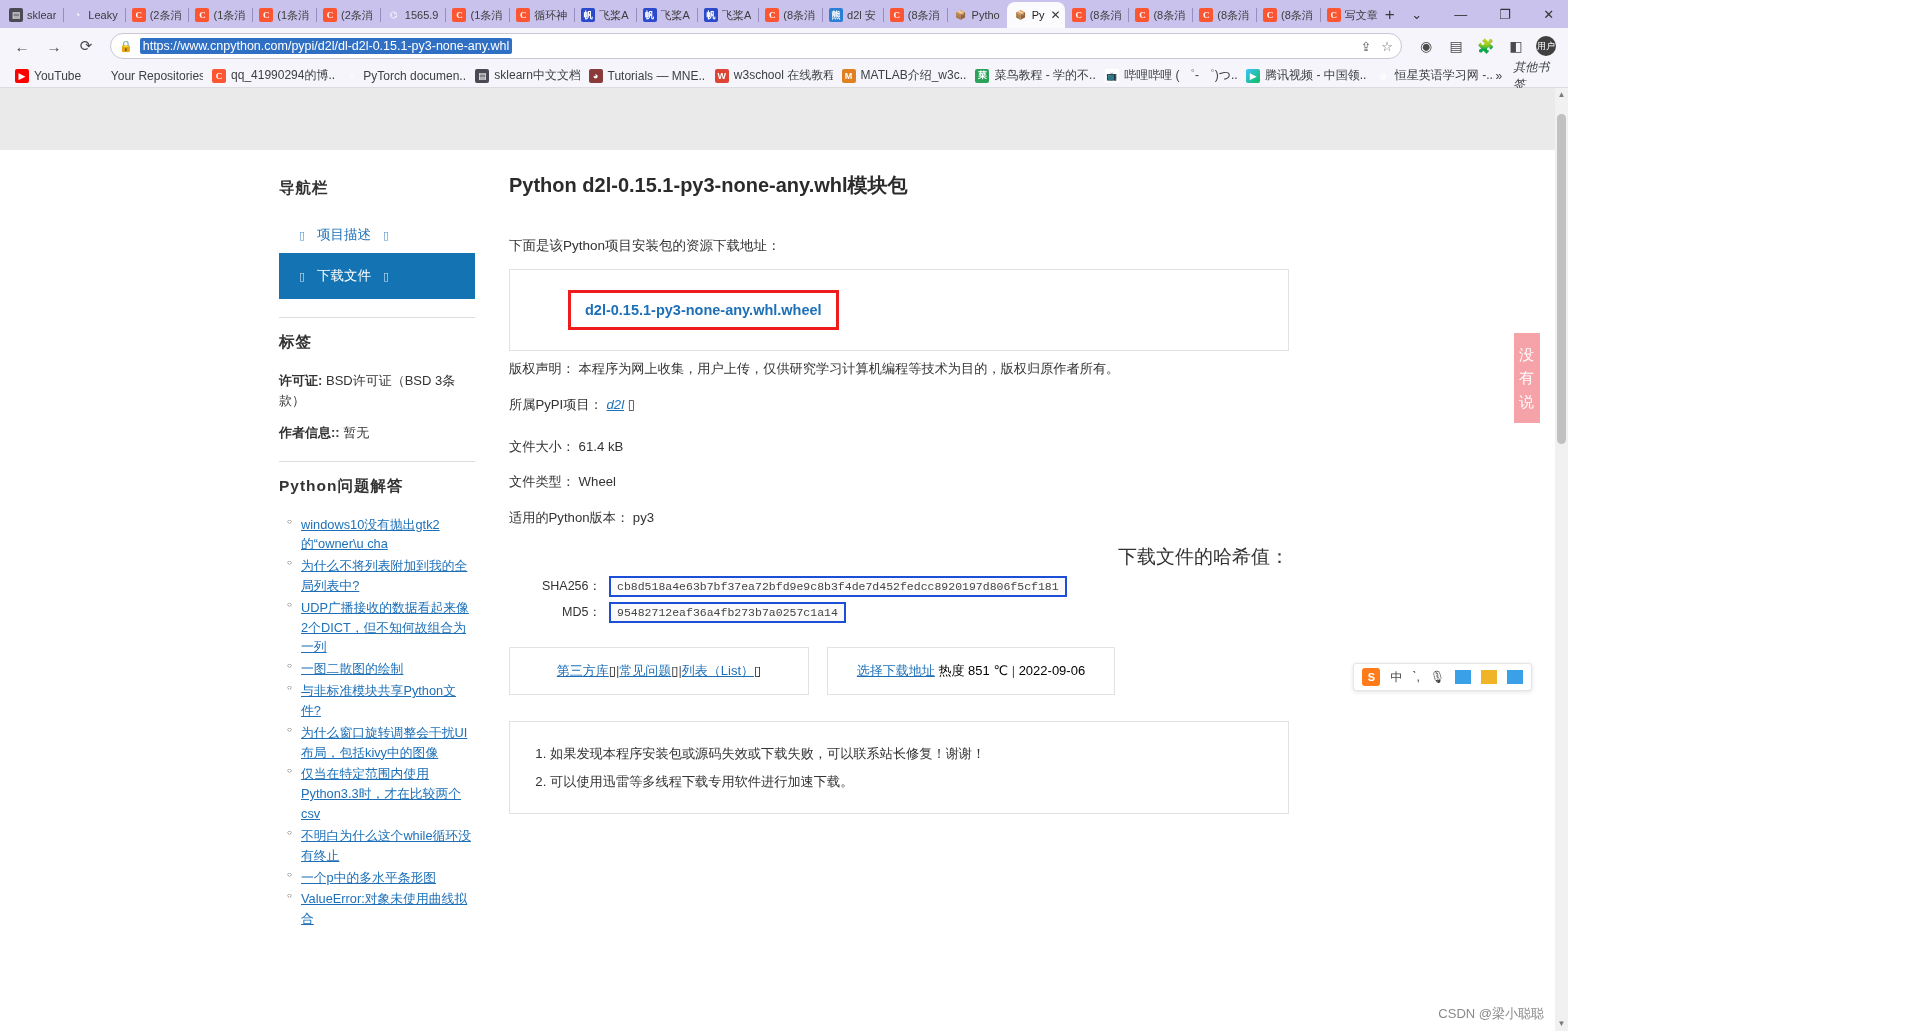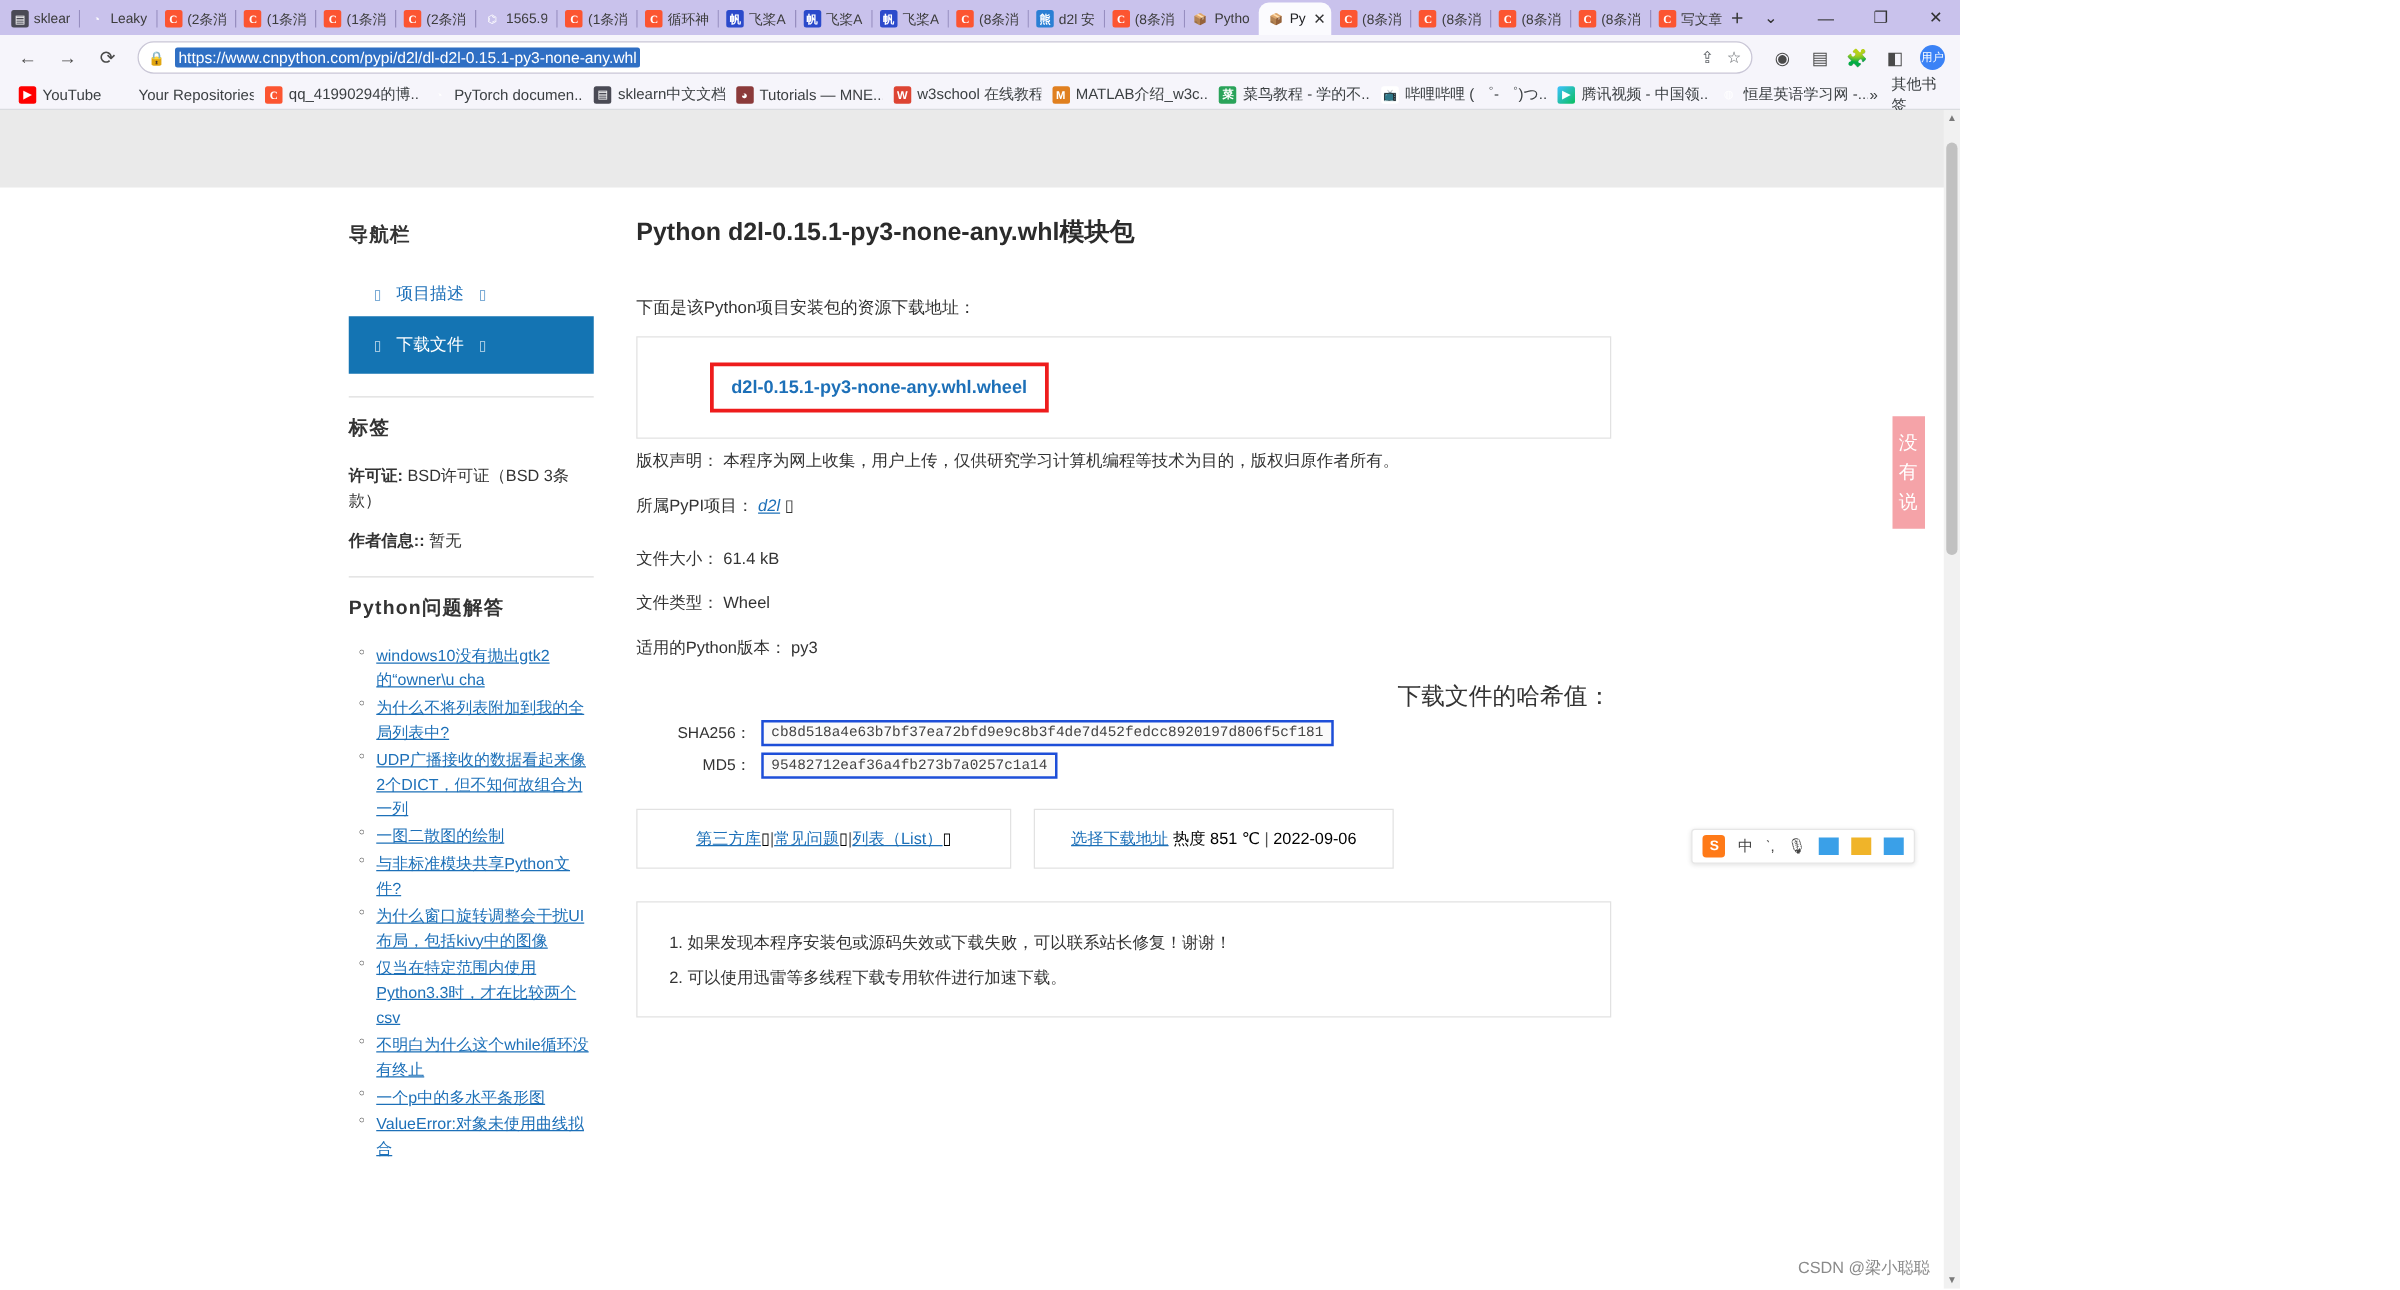--- a/index.html
+++ b/index.html
@@ -63,39 +63,39 @@
   }
   .lockicon { color:#5f6368; font-size:11px; flex:0 0 auto;}
   .urltext {
     background:#2f6fc4; color:#ffffff; padding:1px 3px; border-radius:2px;
     white-space:nowrap; overflow:hidden; font-size:12.5px;
   }
   .omni-right { margin-left:auto; display:flex; gap:10px; align-items:center; color:#5f6368; font-size:13px;}
   .tb-icons { display:flex; align-items:center; gap:2px; }
   .tb-icons > div { width:28px; height:28px; display:flex; align-items:center; justify-content:center;
                     font-size:14px; color:#4a4a4a; }
-  .avatarbtn { width:20px;height:20px;border-radius:50%; background:#3b82f6; color:#fff;
+  .avatarbtn { width:20px;height:20px;border-radius:50%; background:#404040; color:#fff;
                font-size:9px; display:flex;align-items:center;justify-content:center;}
 
   
   .bookmarks { height:24px; background:#f6f5fb; display:flex; align-items:center; padding:0 8px;
                font-size:12px; color:#3c4043; border-bottom: 1px solid #dadce0; gap:2px;}
   .bm { display:flex; align-items:center; gap:5px; padding: 0 7px; height:22px; white-space:nowrap;
         max-width:150px; overflow:hidden; }
   .bm .bicon { width:14px;height:14px;flex:0 0 14px;border-radius:2px;
                display:flex;align-items:center;justify-content:center;font-size:9px;color:#fff;font-weight:bold;}
   .bi-yt{background:#f00;} .bi-c{background:#fc5531;font-family:"Liberation Serif",serif;font-size:11px;}
   .bi-pt{background:transparent;color:#ee4c2c;font-size:13px;}
   .bi-sk{background:#4a4a55;} .bi-mne{background:#8b3a3a;border-radius:50%;}
   .bi-w3{background:#d43;} .bi-ml{background:#e08020;}
   .bi-rn{background:#2aa35a;} .bi-bili{background:#fff;color:#00a1d6;border:0;font-size:12px;}
   .bi-tx{background:linear-gradient(135deg,#3ec1ff,#0bbf5e);}
   .bi-plain{background:transparent;}
   .bm-overflow{margin-left:auto;display:flex;align-items:center;gap:6px;padding-right:4px;}
-  .bm-folder{display:flex;align-items:flex-start;gap:5px;font-size:12px;color:#3c4043;}
+  .bm-folder{display:flex;align-items:flex-start;gap:5px;font-size:12px;color:#3c4043;font-style:italic;}
 
   
   .page { position:relative; height: calc(1032px - 28px - 36px - 25px); background:#fff; overflow:hidden; }
   .site-header { background:#1474b3; height: 60px; display:flex; align-items:center; }
   .hdr-inner { width:1010px; margin:0 auto; display:flex; align-items:center; }
   .logo { width:18px; height:20px; margin-right:80px; position:relative; }
   .logo-broken {
     width:15px;height:17px;border:1px solid #9ab; background:#eef2f6; position:relative;
     display:flex;align-items:center;justify-content:center;
   }

